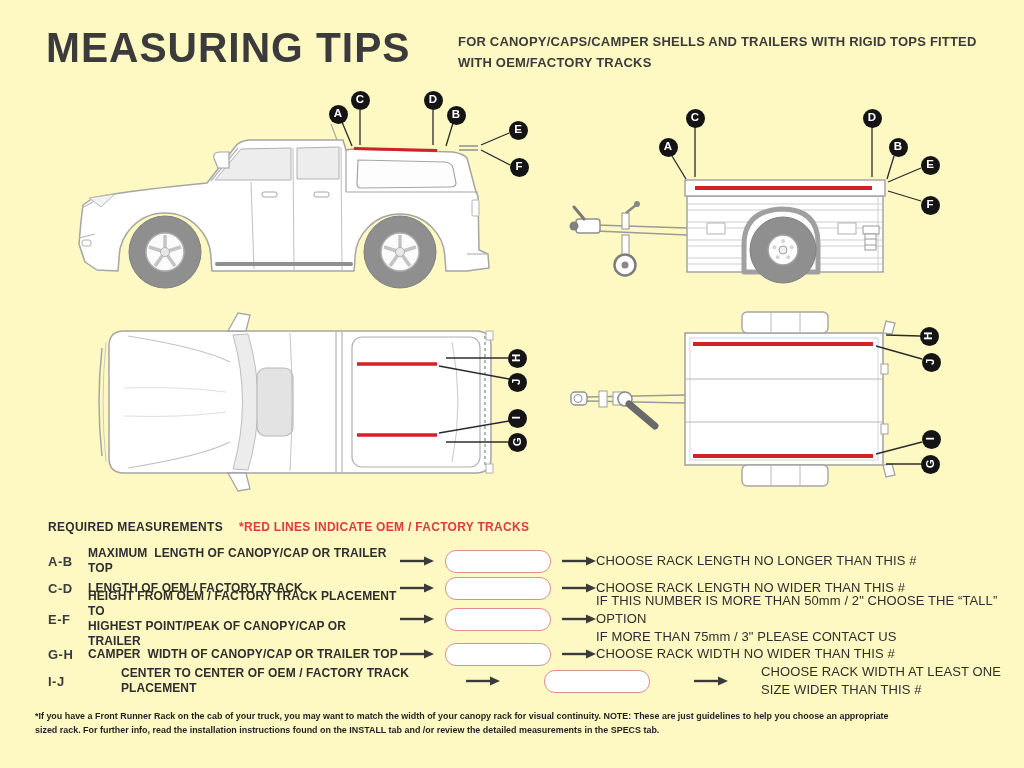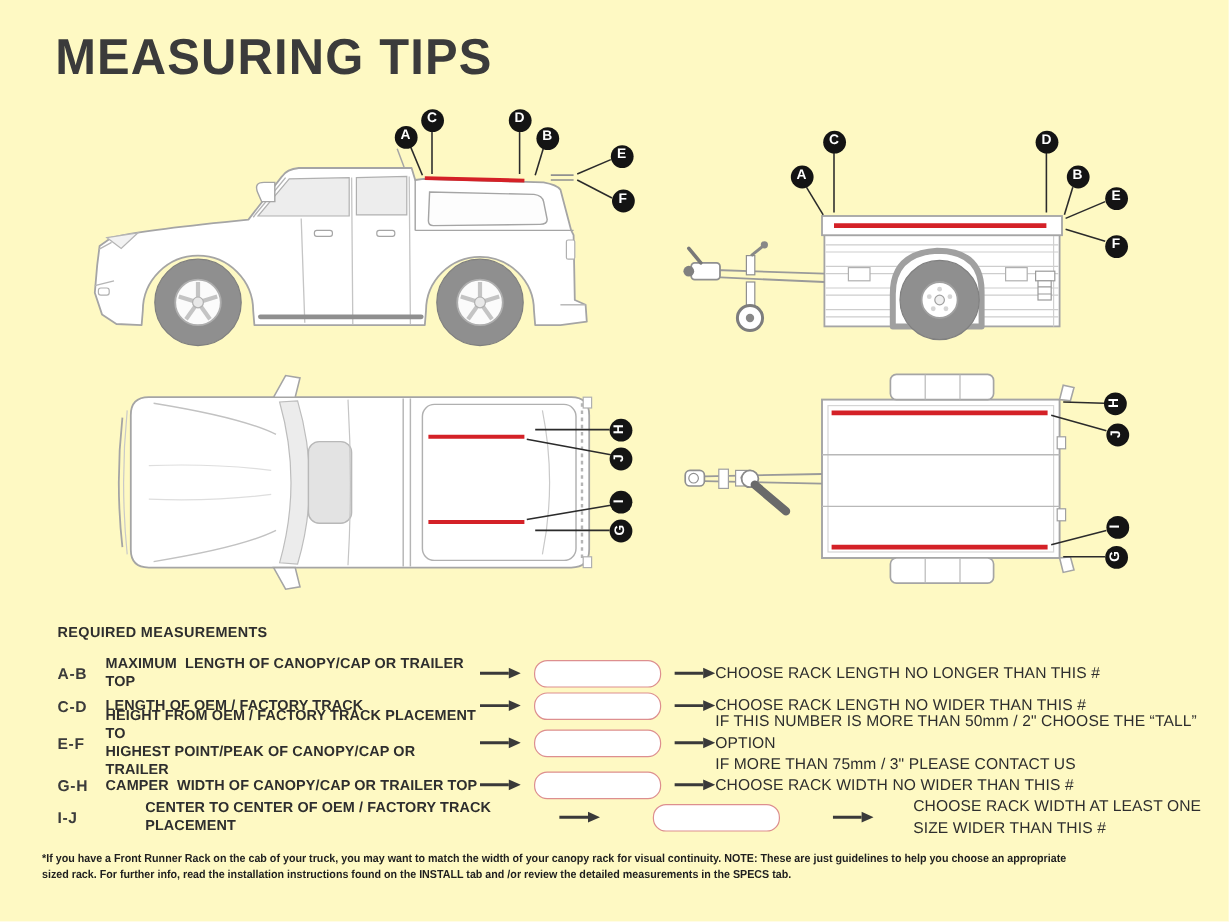--- a/index.html
+++ b/index.html
@@ -30,20 +30,22 @@
             color:#1f1f1f;line-height:1.5;white-space:pre-line;transform:scaleX(0.93);
             transform-origin:0 0;}
   svg{display:block;}
 </style>
 </head>
 <body>
 
 <div class="canvas">
 
   <div class="title">MEASURING TIPS</div>
+  <div class="subtitle">FOR CANOPY/CAPS/CAMPER SHELLS AND TRAILERS WITH RIGID TOPS FITTED
+WITH OEM/FACTORY TRACKS</div>
 
   <div class="diagram" style="left:55px;top:88px;width:490px;height:212px;">
     <svg width="490" height="212" viewBox="0 0 490 212">
       <g>
         <circle cx="110" cy="164" r="36" fill="#8f8f8f" stroke="#7f7f7f" stroke-width="1"></circle>
         <circle cx="110" cy="164" r="19" fill="#fbfbfb" stroke="#aeaeae" stroke-width="1.5"></circle>
         <g stroke="#c4c4c4" stroke-width="3.5">
           <line x1="110" y1="164" x2="110" y2="147"></line>
             <line x1="110" y1="164" x2="126" y2="159"></line>
           <line x1="110" y1="164" x2="120" y2="178"></line>
@@ -291,20 +293,21 @@
     <div class="badge rot" style="left:366.5px;top:129.5px;">
         <span>I</span>
       </div>
     <div class="badge rot" style="left:365.5px;top:154.5px;">
         <span>G</span>
       </div>
   </div>
 
   <div class="req-line">
     <span class="req-title">REQUIRED MEASUREMENTS</span>
+    <span class="req-note" style="color:#e03a40;">*RED LINES INDICATE OEM / FACTORY TRACKS</span>
   </div>
 
   <div class="m-row" style="top:549px;height:24px;">
     <span class="m-code">A-B</span>
     <span class="m-desc">MAXIMUM  LENGTH OF CANOPY/CAP OR TRAILER TOP</span>
     <svg class="m-arrow" width="34" height="10" viewBox="0 0 34 10">
         <line x1="0" y1="5" x2="24" y2="5" stroke="#3a3a3a" stroke-width="2.4"></line>
         <polygon points="24,0.5 34,5 24,9.5" fill="#3a3a3a"></polygon>
       </svg>
     <span class="m-pill"></span>

